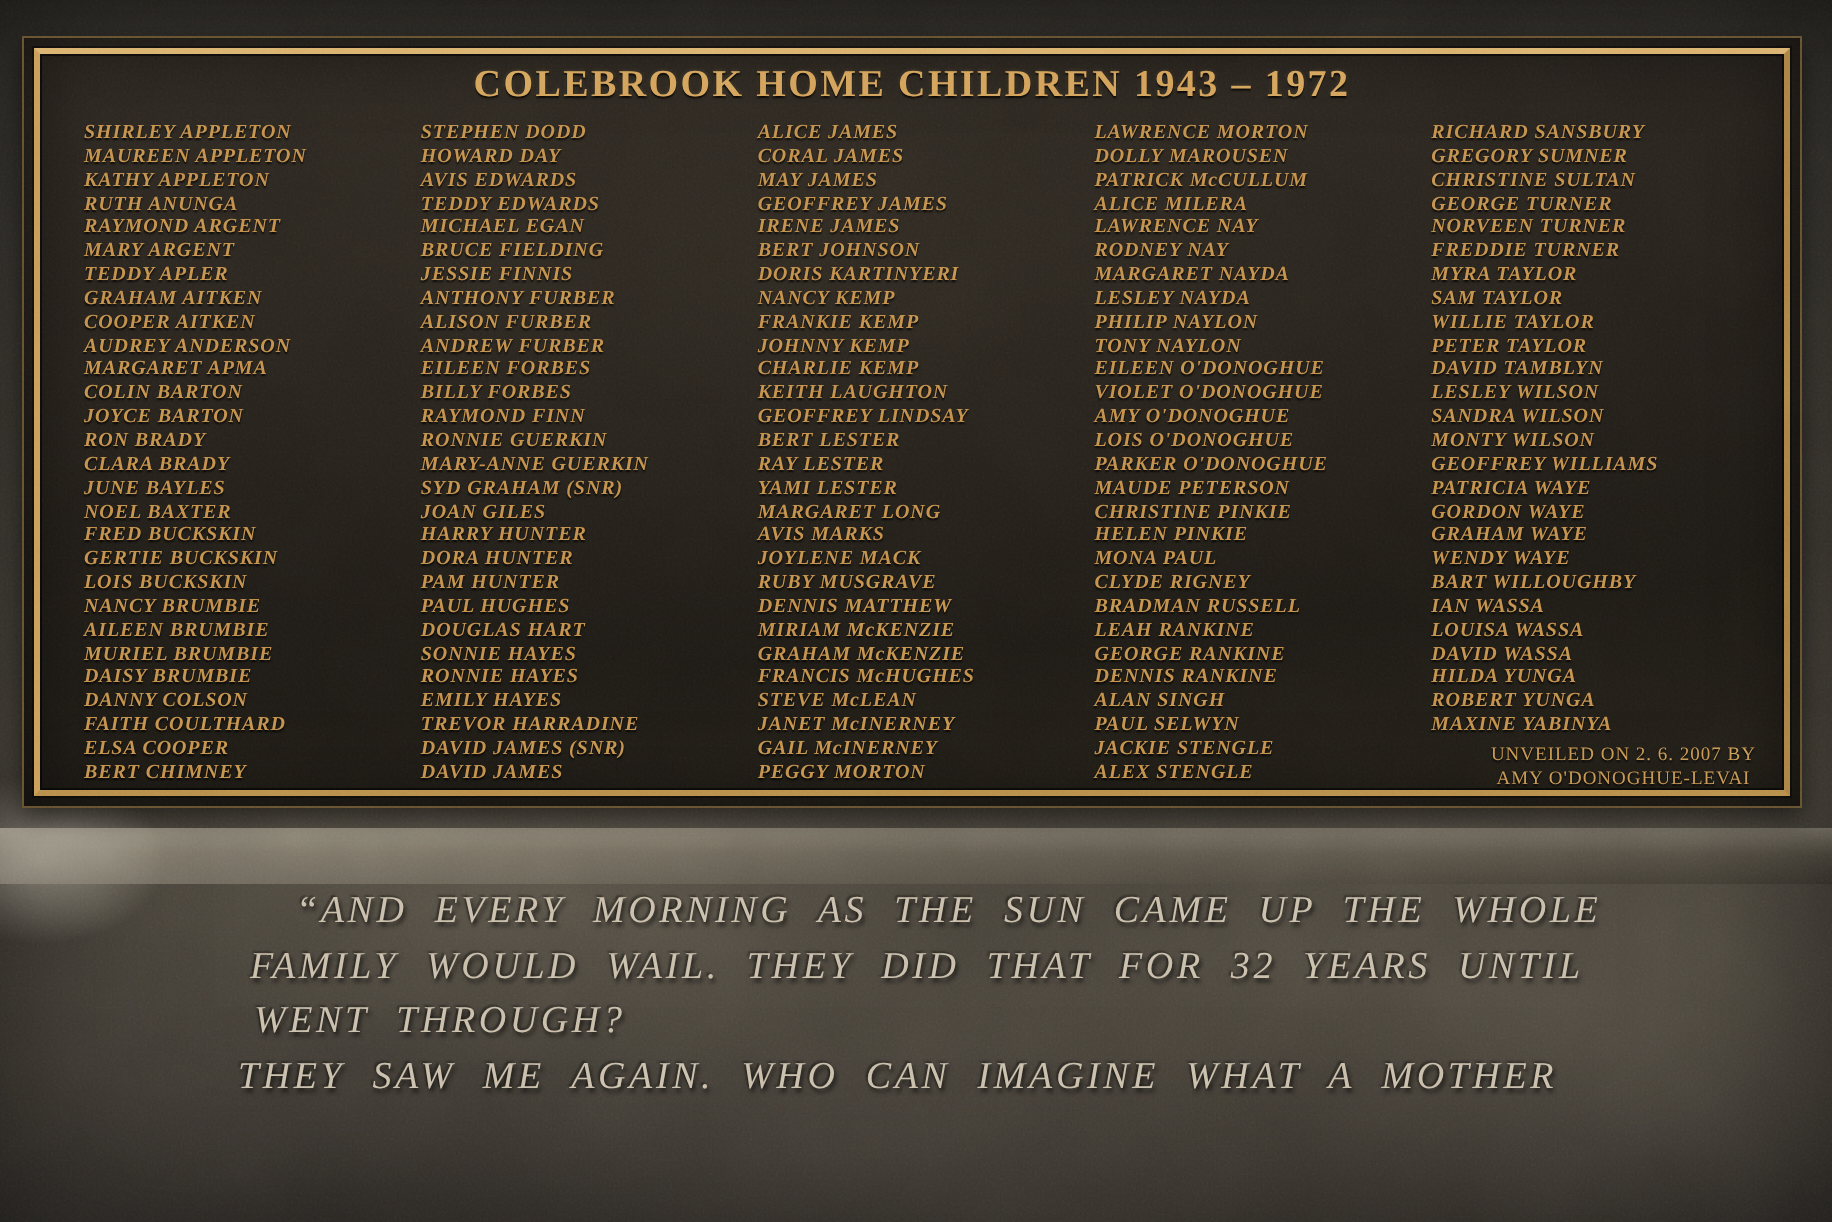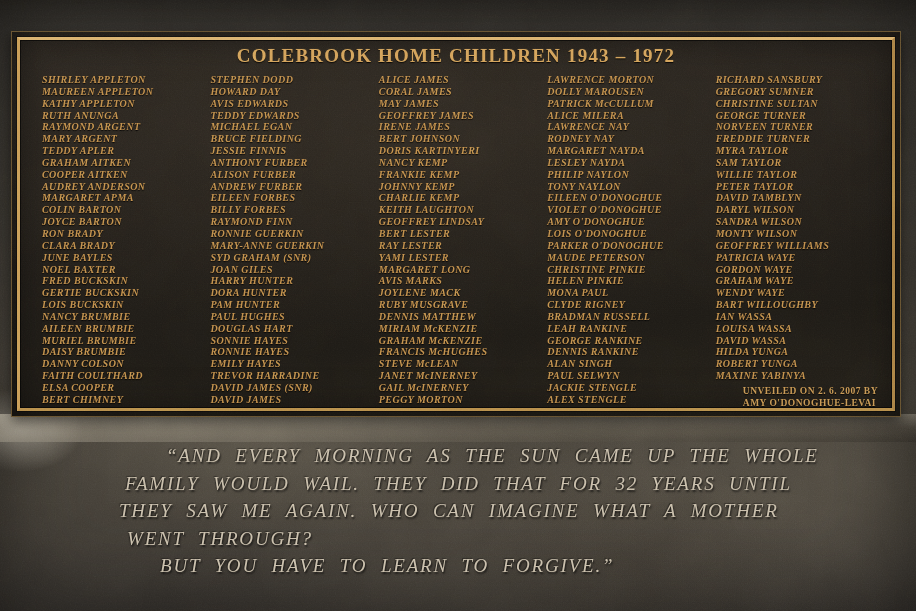--- a/index.html
+++ b/index.html
@@ -19,21 +19,21 @@
   .grain{position:absolute;inset:0;pointer-events:none;}
   .grain rect{width:916px;height:611px;}
   
   .ledge{
     position:absolute;left:0;top:414px;width:100%;height:28px;
     background:linear-gradient(90deg, rgba(205,196,176,.38), rgba(160,150,130,.22) 55%, rgba(120,112,96,.10) 85%, rgba(120,112,96,0)),
                linear-gradient(180deg, rgba(215,206,186,.28), rgba(96,88,74,.18) 50%, rgba(30,27,22,.30) 100%);
   }
   
   .plaque{
-    position:absolute;left:11px;top:31px;width:888px;height:384px;
+    position:absolute;left:11px;top:18px;width:888px;height:384px;
     background:
       radial-gradient(700px 260px at 45% 30%, rgba(90,78,60,.18), transparent 75%),
       linear-gradient(175deg,#2b2620 0%,#221e19 45%,#1d1a15 75%,#242019 100%);
     border:1px solid #634f2e;
     box-shadow:0 5px 12px rgba(0,0,0,.55), inset 0 0 40px rgba(0,0,0,.6);
   }
   .plaque-frame{
     position:absolute;inset:5px;pointer-events:none;
     border:3px solid;
     border-color:#d9b06c #a87f42 #b68c48 #c99c55;
@@ -51,34 +51,34 @@
   }
   .col{flex:1;min-width:0;font-style:italic;}
   .name{
     font-size:10px;font-weight:bold;line-height:11.85px;
     letter-spacing:.45px;white-space:nowrap;
     color:#c18e4a;
     text-shadow:0 1px 1px rgba(0,0,0,.85);
   }
   .footnote{
     position:absolute;right:22px;bottom:7px;
-    text-align:left;color:#c59551;
-    font-size:9.5px;font-weight:bold;letter-spacing:.5px;line-height:11.5px;
+    text-align:center;color:#c59551;
+    font-size:9.5px;font-weight:normal;letter-spacing:.5px;line-height:11.5px;
     text-shadow:0 1px 1px rgba(0,0,0,.85);
   }
   
   .inscription{
     position:absolute;left:118px;top:442px;width:740px;
     font-family:"Liberation Serif",serif;font-style:italic;
     font-size:19px;line-height:27.5px;letter-spacing:1.8px;word-spacing:7px;
     color:#c8bda9;
     text-shadow:1px 2px 2px rgba(0,0,0,.65), -1px -1px 1px rgba(0,0,0,.4);
     white-space:nowrap;
   }
-  .ins-0{margin-left:48px;}
+  .ins-0{margin-left:30px;}
   .ins-1{margin-left:7px;}
   .ins-2{margin-left:1px;}
   .ins-3{margin-left:9px;}
   .ins-4{margin-left:42px;}
 </style>
 </head>
 <body>
 
 <div class="scene">
 
@@ -213,21 +213,21 @@
           <div class="name">GREGORY SUMNER</div>
           <div class="name">CHRISTINE SULTAN</div>
           <div class="name">GEORGE TURNER</div>
           <div class="name">NORVEEN TURNER</div>
           <div class="name">FREDDIE TURNER</div>
           <div class="name">MYRA TAYLOR</div>
           <div class="name">SAM TAYLOR</div>
           <div class="name">WILLIE TAYLOR</div>
           <div class="name">PETER TAYLOR</div>
           <div class="name">DAVID TAMBLYN</div>
-          <div class="name">DARYL WILSON</div>
+          <div class="name">LESLEY WILSON</div>
           <div class="name">SANDRA WILSON</div>
           <div class="name">MONTY WILSON</div>
           <div class="name">GEOFFREY WILLIAMS</div>
           <div class="name">PATRICIA WAYE</div>
           <div class="name">GORDON WAYE</div>
           <div class="name">GRAHAM WAYE</div>
           <div class="name">WENDY WAYE</div>
           <div class="name">BART WILLOUGHBY</div>
           <div class="name">IAN WASSA</div>
           <div class="name">LOUISA WASSA</div>
@@ -239,23 +239,22 @@
       </div>
     <div class="footnote">
       <div>UNVEILED ON 2. 6. 2007 BY</div>
       <div>AMY O'DONOGHUE-LEVAI</div>
     </div>
   </div>
 
   <div class="inscription" id="inscription">
       <div class="ins-line ins-0">“AND EVERY MORNING AS THE SUN CAME UP THE WHOLE</div>
       <div class="ins-line ins-1">FAMILY WOULD WAIL. THEY DID THAT FOR 32 YEARS UNTIL</div>
+      <div class="ins-line ins-3">WENT THROUGH?</div>
       <div class="ins-line ins-2">THEY SAW ME AGAIN. WHO CAN IMAGINE WHAT A MOTHER</div>
-      <div class="ins-line ins-3">WENT THROUGH?</div>
-      <div class="ins-line ins-4">BUT YOU HAVE TO LEARN TO FORGIVE.”</div>
     </div>
 
   <svg class="grain" width="916" height="611" xmlns="http://www.w3.org/2000/svg">
     <filter id="coarse">
       <feTurbulence type="fractalNoise" baseFrequency="0.018" numOctaves="4" seed="11" stitchTiles="stitch"></feTurbulence>
       <feColorMatrix type="saturate" values="0"></feColorMatrix>
     </filter>
     <filter id="fine">
       <feTurbulence type="fractalNoise" baseFrequency="0.85" numOctaves="2" seed="7" stitchTiles="stitch"></feTurbulence>
       <feColorMatrix type="saturate" values="0"></feColorMatrix>

